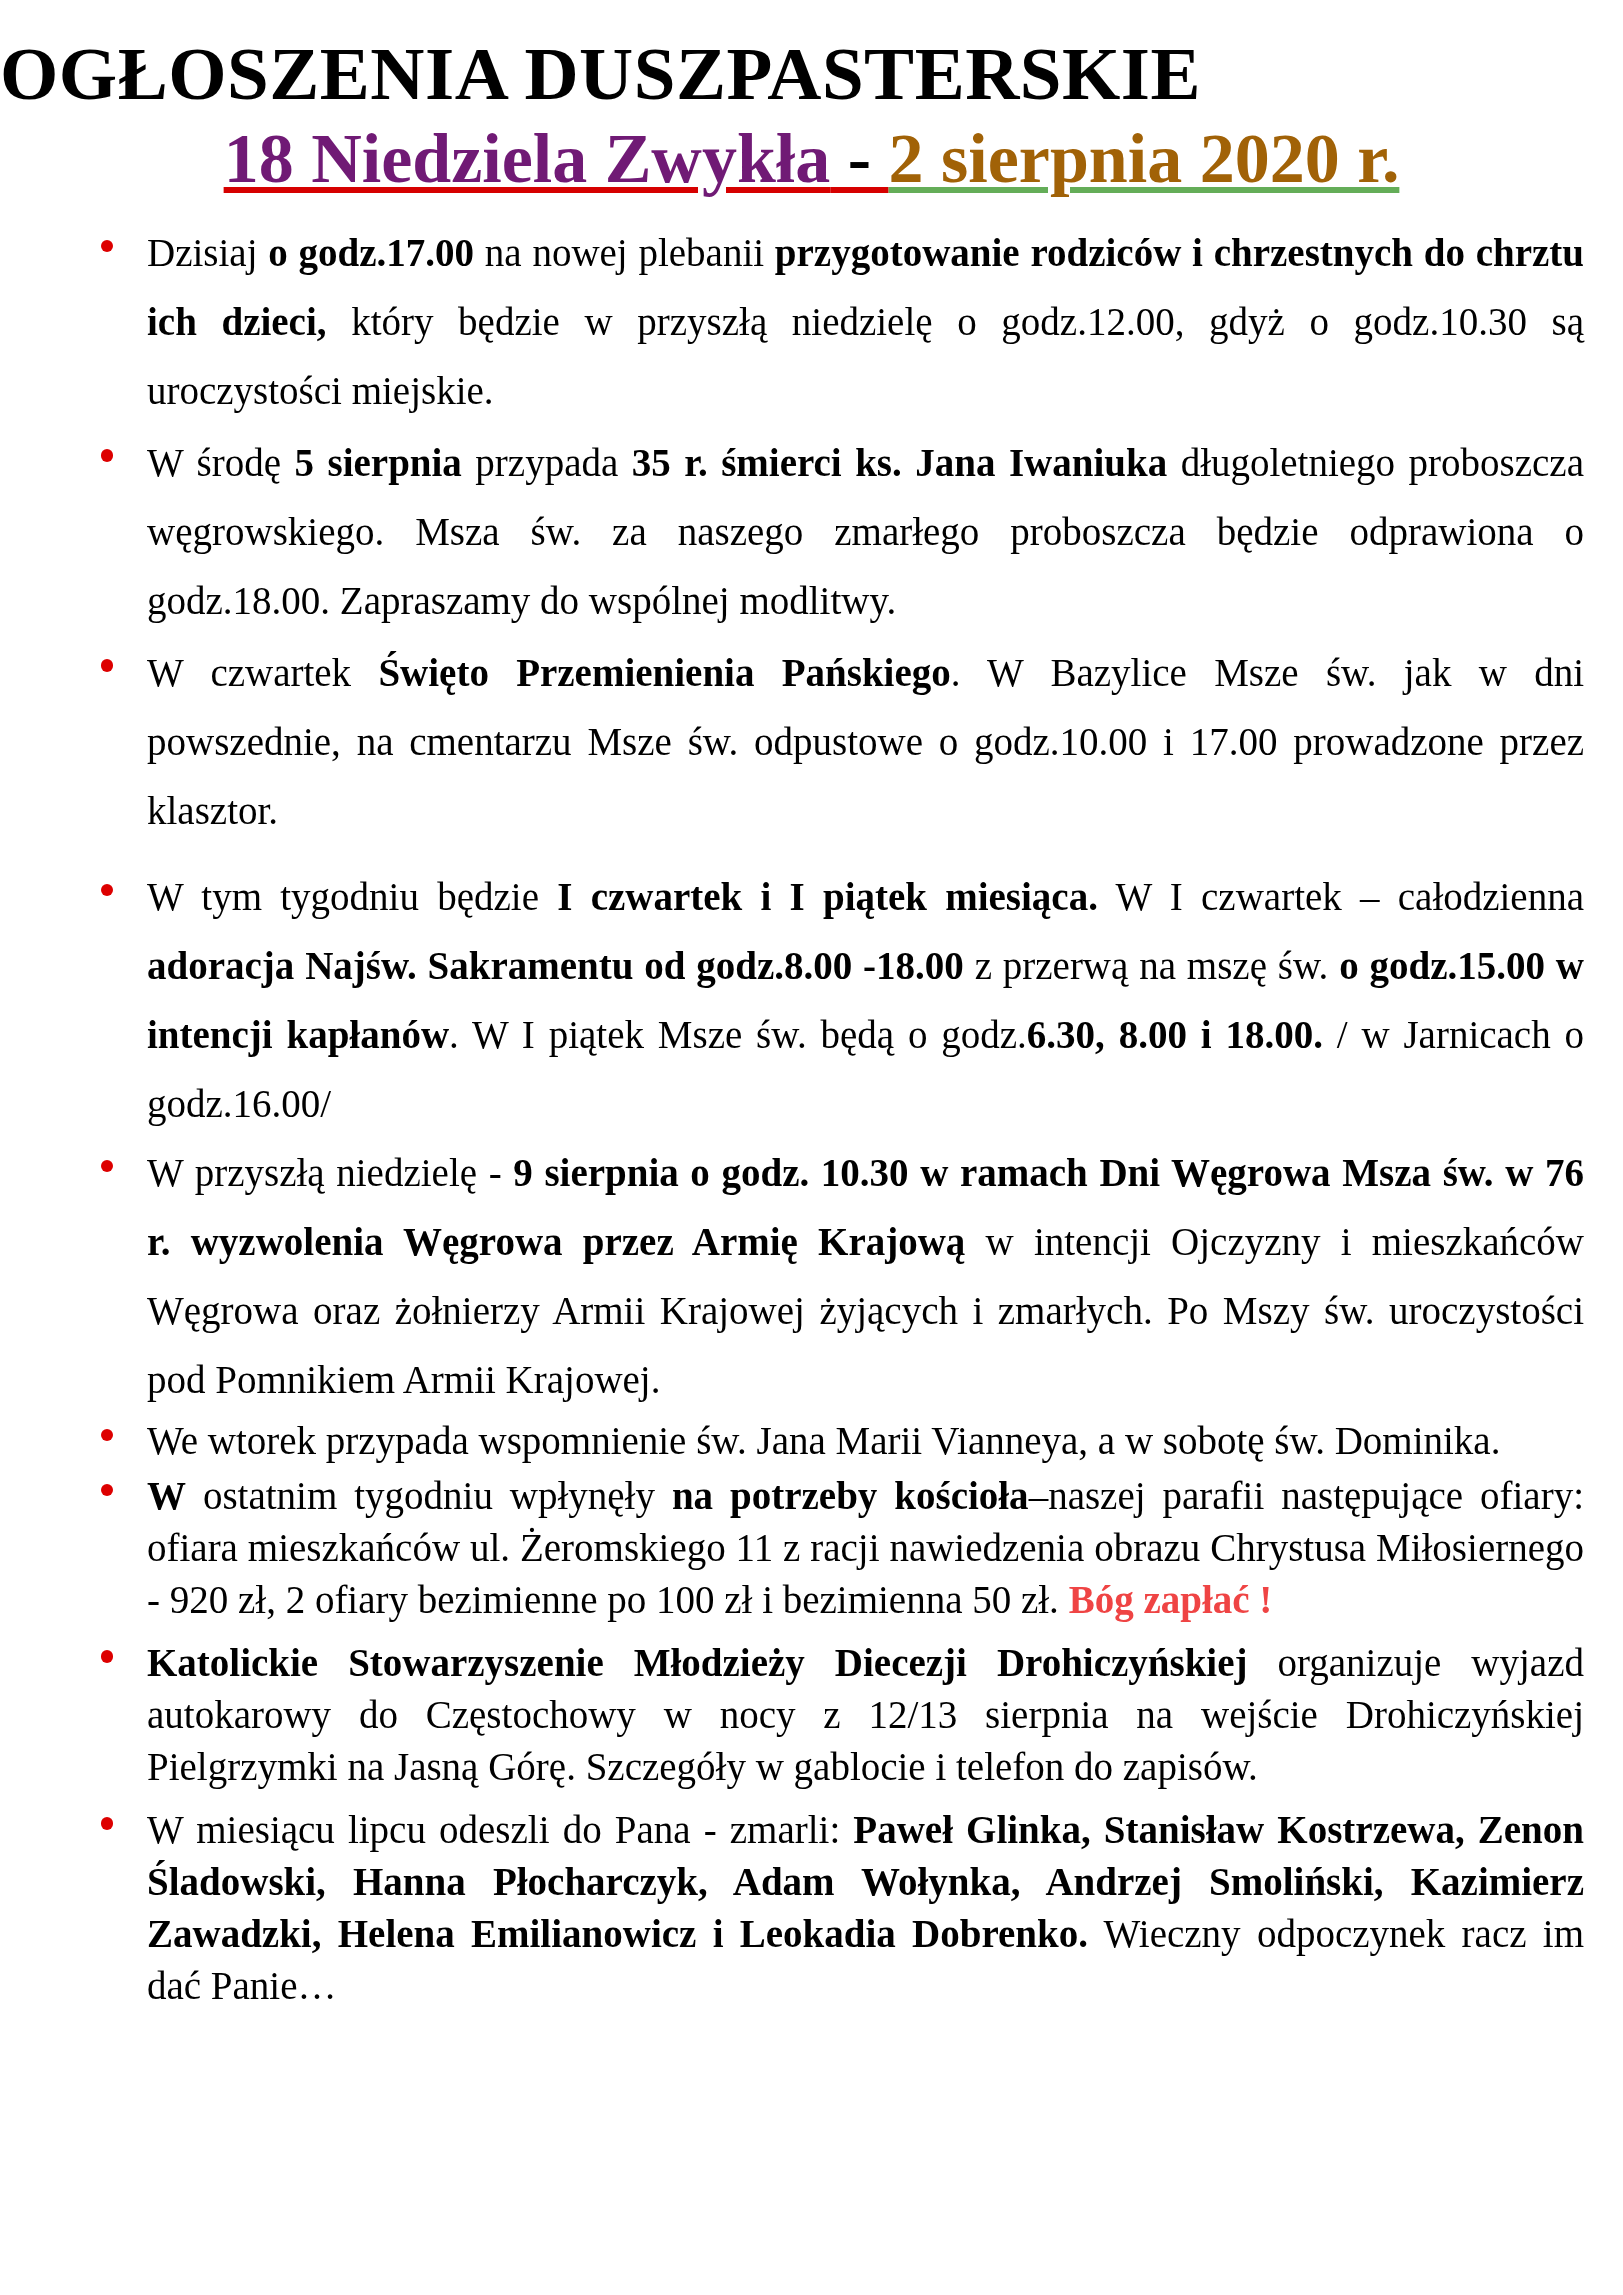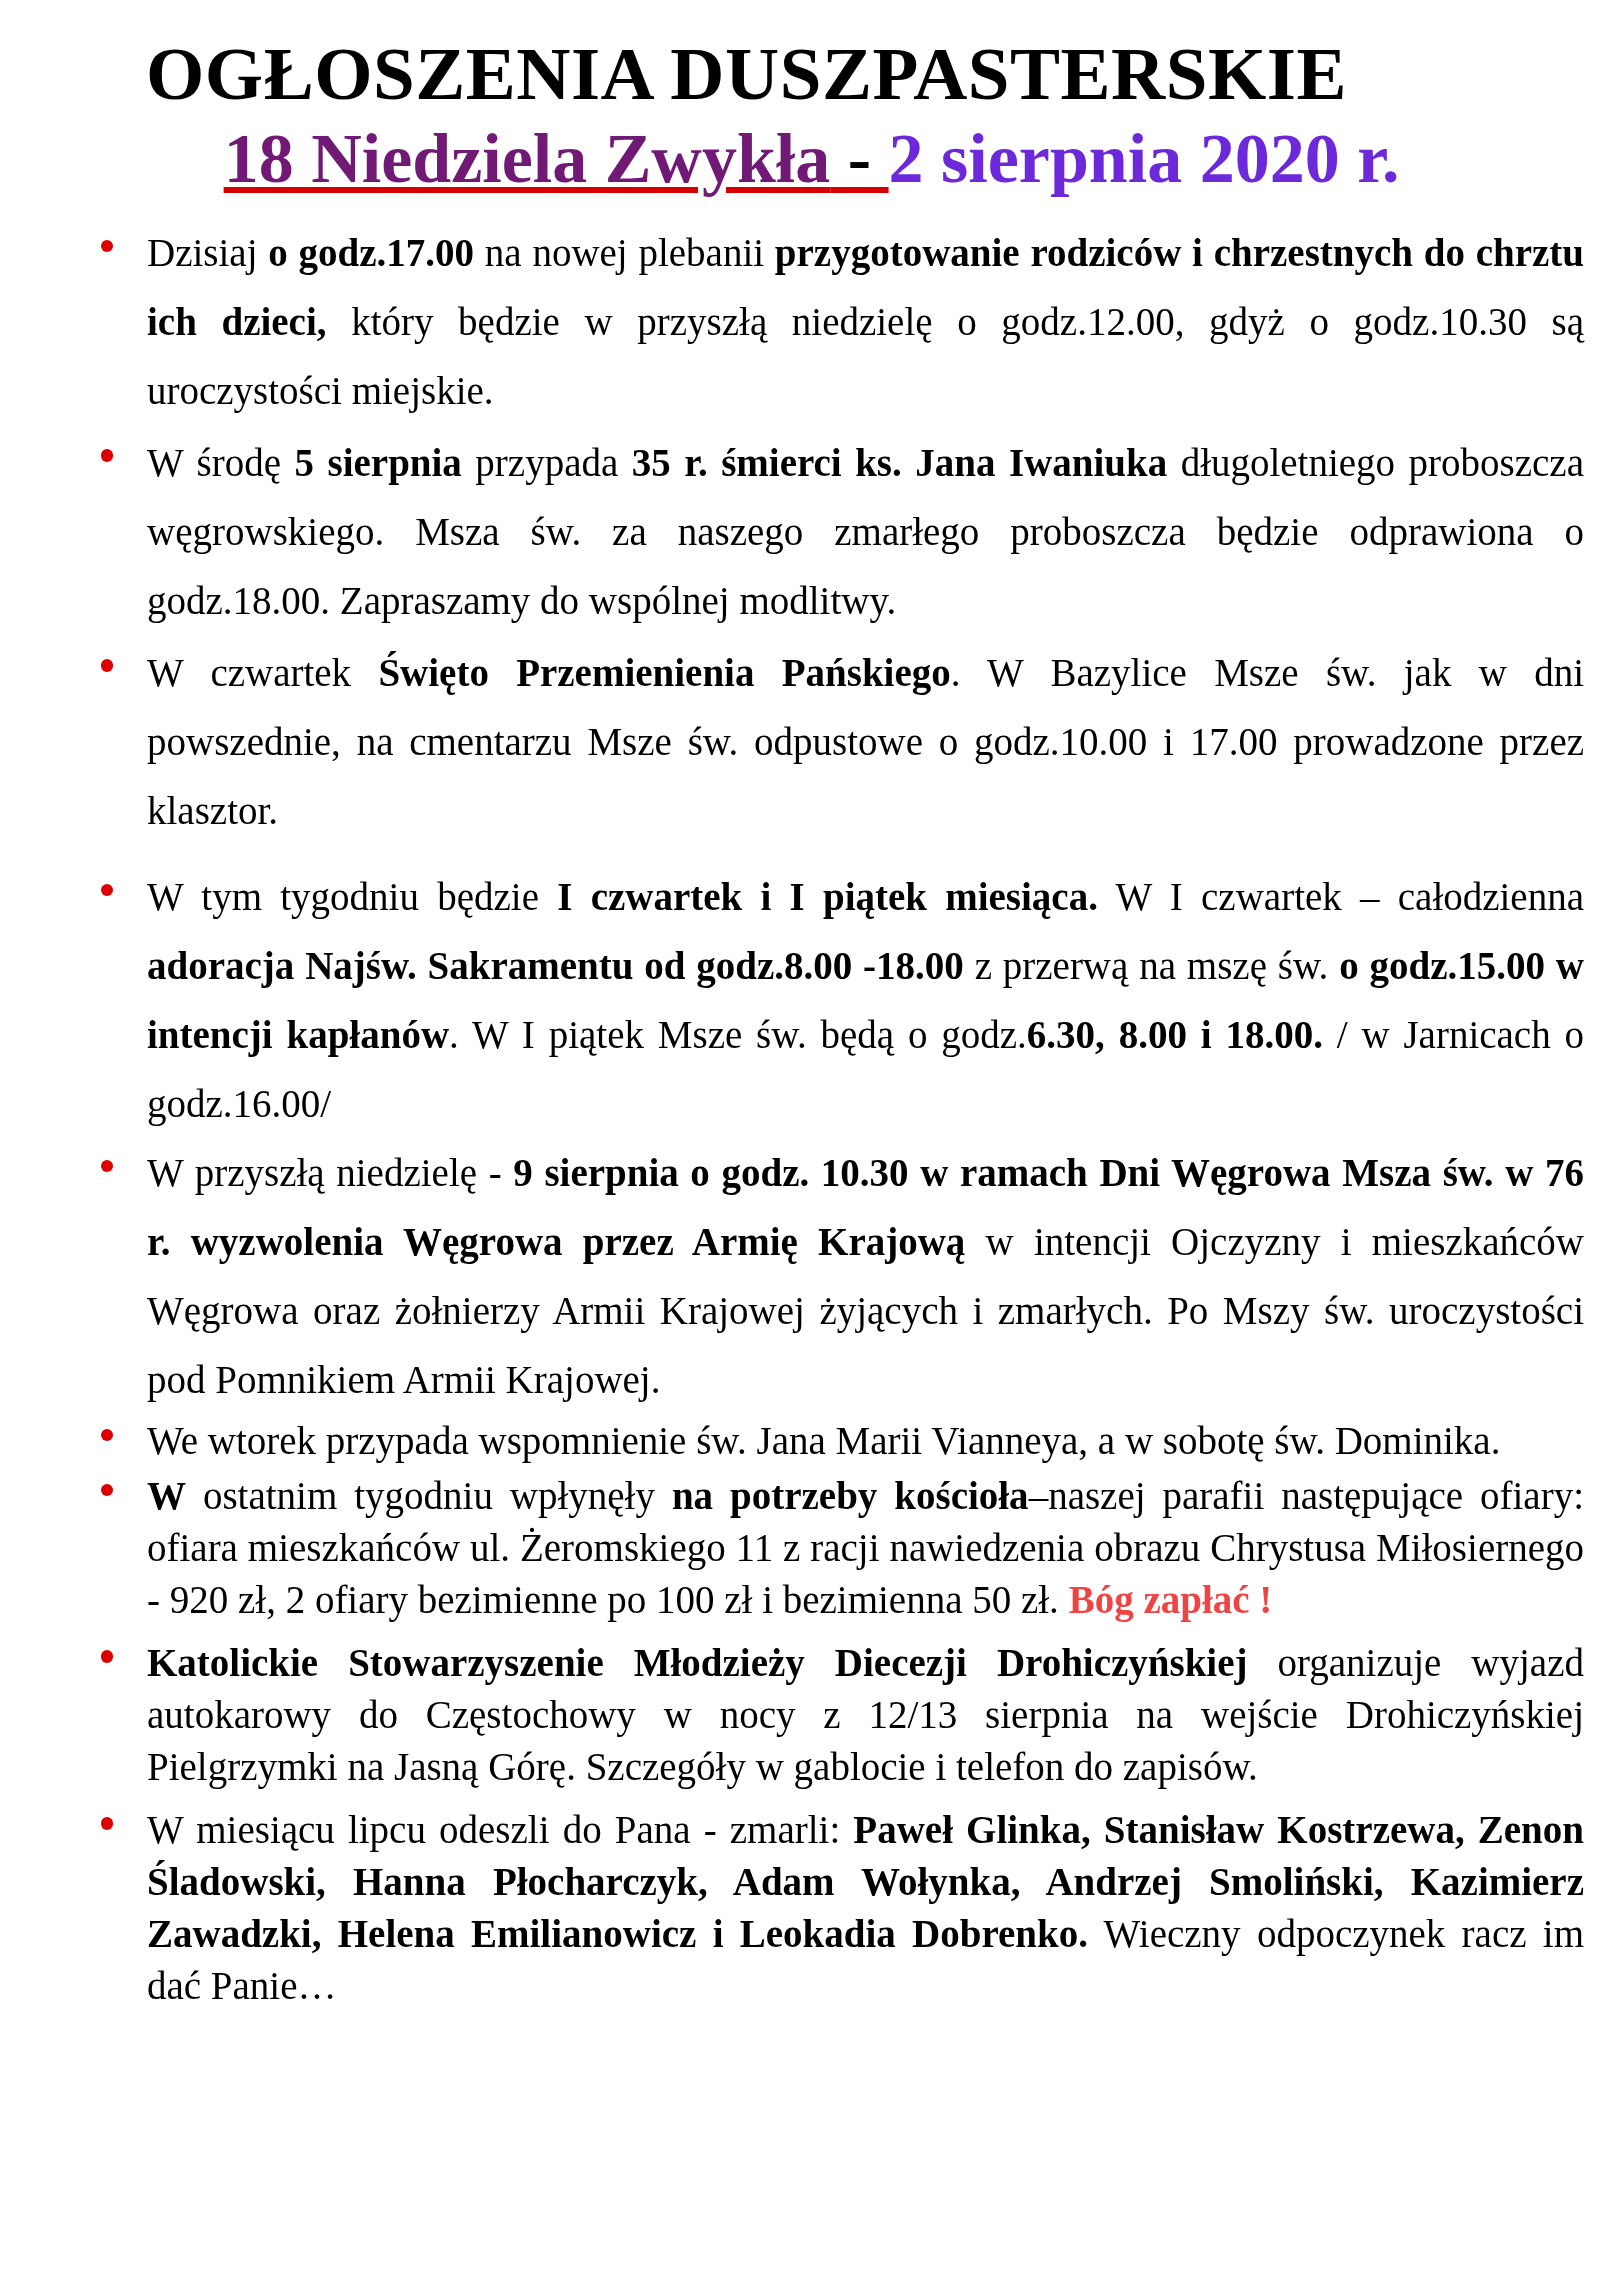--- a/index.html
+++ b/index.html
@@ -13,21 +13,20 @@
     position: relative;
     overflow: hidden;
     font-family: "Liberation Serif", "DejaVu Serif", serif;
     color: #000000;
   }
   .title {
     position: absolute;
     left: 0;
     width: 1493px;
     top: 30px;
-    text-align: center;
     font-weight: bold;
     font-size: 75px;
     line-height: 88px;
     letter-spacing: 0.5px;
     white-space: nowrap;
   }
   .subtitle {
     position: absolute;
     left: 0;
     width: 1623px;
@@ -46,21 +45,22 @@
     text-underline-offset: 4.9px;
   }
   .subtitle .sub-dash {
     color: #000000;
     text-decoration: underline;
     text-decoration-color: #d60000;
     text-decoration-thickness: 6.4px;
     text-underline-offset: 4.9px;
   }
   .subtitle .sub-green {
-    color: #6d28d9;
+    color: #a16207;
+    text-decoration: underline;
     text-decoration-color: #64ad58;
     text-decoration-thickness: 6.4px;
     text-underline-offset: 4.9px;
   }
   .list {
     position: absolute;
     left: 147px;
     top: 218px;
     width: 1437px;
     margin: 0;

